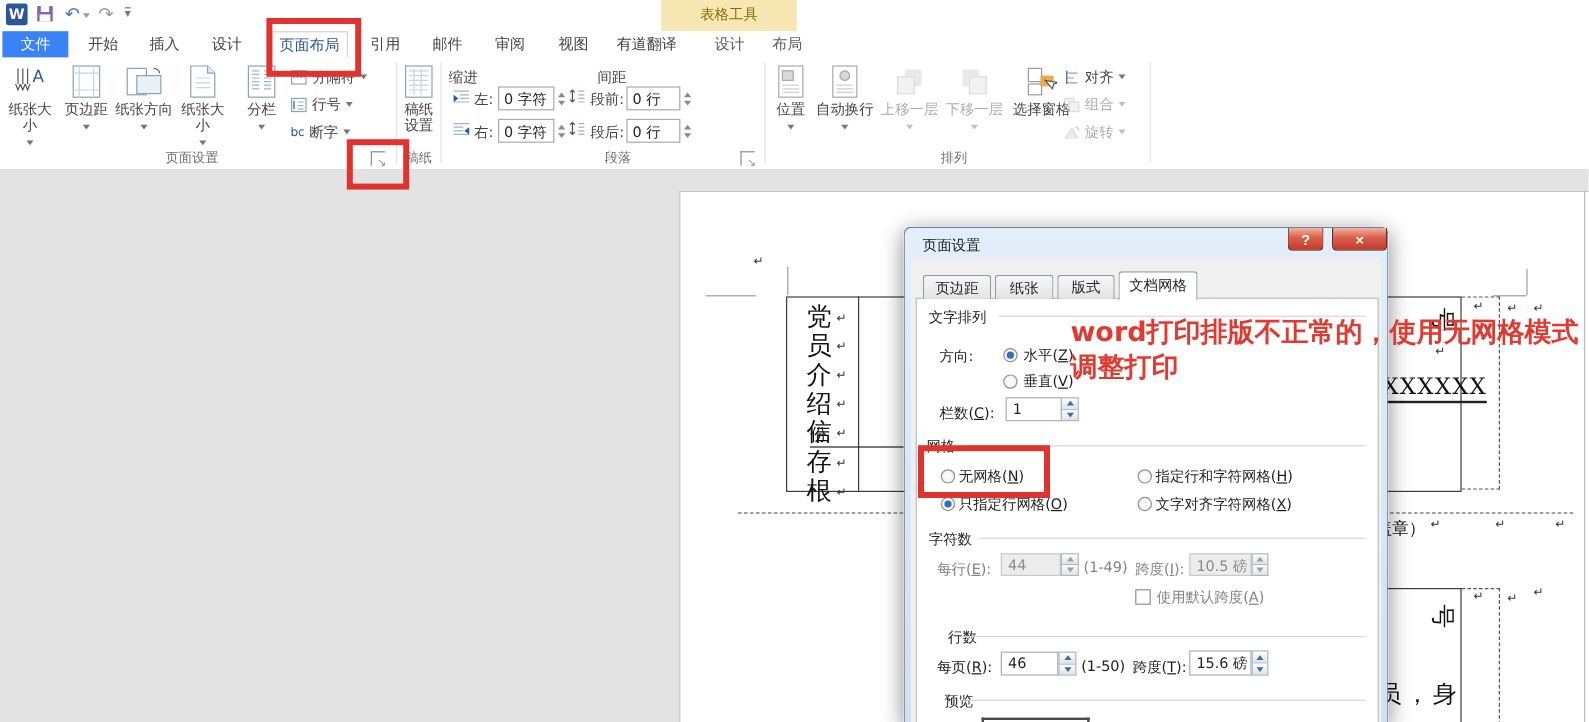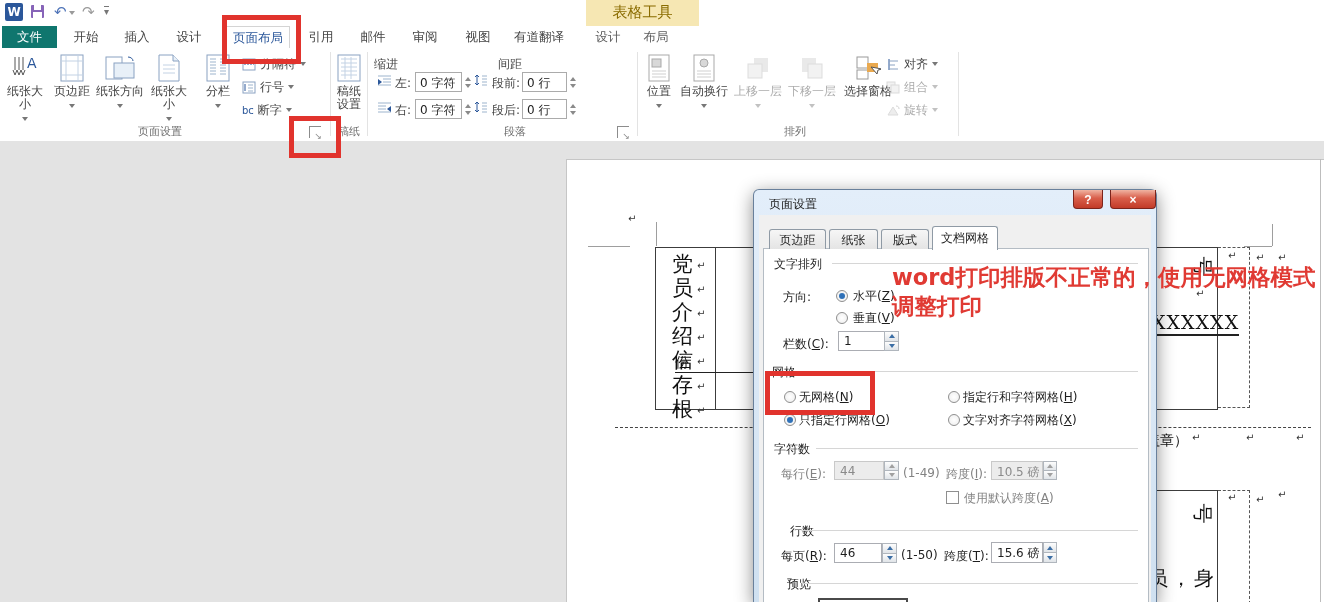--- a/index.html
+++ b/index.html
@@ -7,26 +7,26 @@
          font-family:"DejaVu Sans","Liberation Sans",sans-serif;background:#fff;}
   .abs{position:absolute;}
   .nw{white-space:nowrap;}
   
   .titlebar{position:absolute;left:0;top:0;width:1324px;height:26px;background:#fff;}
   .doc-title{position:absolute;left:700px;top:6px;width:320px;text-align:center;
              font-size:12px;color:#a6a6a6;}
   .qat-btn{position:absolute;top:3px;font-size:15px;line-height:18px;}
   .word-logo{position:absolute;left:5px;top:3px;width:18px;height:18px;background:#2b579a;
              border-radius:2px;color:#fff;font-size:12px;font-weight:bold;text-align:center;line-height:18px;}
-  .ctx-strip{position:absolute;left:586px;top:0;width:113px;height:26px;background:#f6e7b3;
-             text-align:center;font-size:15px;color:#8a6c00;line-height:24px;}
+  .ctx-strip{position:absolute;left:551px;top:0;width:113px;height:26px;background:#f6e7b3;
+             text-align:center;font-size:12px;color:#8a6c00;line-height:24px;}
   .ctx-row{position:absolute;left:573px;top:26px;width:113px;height:22px;background:#fbf5e0;}
   .tabrow{position:absolute;left:0;top:26px;width:1324px;height:22px;background:#fff;}
   .tab{position:absolute;top:0;height:22px;text-align:center;font-size:12.5px;color:#444;line-height:22px;cursor:default;}
-  .tab-file{background:#0f766e;color:#fff;}
+  .tab-file{background:#3b82f6;color:#fff;}
   .tab-active{background:#fff;border:1px solid #d4d4d4;border-bottom:none;color:#2b579a;box-sizing:border-box;}
   
   .ribbon{position:absolute;left:0;top:48px;width:1324px;height:93px;background:#fff;border-bottom:1px solid #d2d2d2;box-sizing:content-box;}
   .gsep{position:absolute;top:4px;width:1px;height:84px;background:#e3e3e3;}
   .glabel{position:absolute;top:76px;font-size:11px;color:#6f6f6f;text-align:center;}
   .bigbtn{position:absolute;top:3px;height:66px;text-align:center;font-size:12px;color:#444;}
   .bigbtn .bicon{height:34px;display:flex;align-items:center;justify-content:center;}
   .bigbtn .blabel{line-height:13px;}
   .caret{display:inline-block;width:0;height:0;border-left:3.5px solid transparent;border-right:3.5px solid transparent;border-top:4px solid #777;vertical-align:middle;}
   .smallrow{position:absolute;height:16px;font-size:12px;color:#444;display:flex;align-items:center;gap:4px;white-space:nowrap;}
@@ -422,21 +422,21 @@
 
     <div class="dialog">
       <div class="dlg-title">页面设置</div>
       <button class="capbtn" style="left:319px;width:30px;">?</button>
       <button class="capbtn" style="left:356px;width:46px;">×</button>
       <div class="dlg-body"></div>
       <div class="dlg-panel"></div>
 
       <div class="dtab" style="left:15px;width:57px;">页边距</div>
       <div class="dtab" style="left:75px;width:49px;">纸张</div>
-      <div class="dtab" style="left:127px;width:48px;">版式</div>
+      <div class="dtab" style="left:127px;width:48px;font-family:Liberation Mono, monospace;">版式</div>
       <div class="dtab dtab-active" style="left:178px;width:66px;">文档网格</div>
 
       <div class="hdr" style="left:20px;top:66px;">文字排列</div>
       <div class="rule" style="left:78px;top:73px;width:306px;"></div>
       <div class="dlabel" style="left:29px;top:99px;">方向:</div>
       <span class="radio sel" style="left:82px;top:100px;"></span>
       <div class="dlabel" style="left:99px;top:98px;">水平(<u>Z</u>)</div>
       <span class="radio" style="left:82px;top:122px;"></span>
       <div class="dlabel" style="left:99px;top:120px;">垂直(<u>V</u>)</div>
       <div class="dlabel" style="left:29px;top:146px;">栏数(<u>C</u>):</div>

